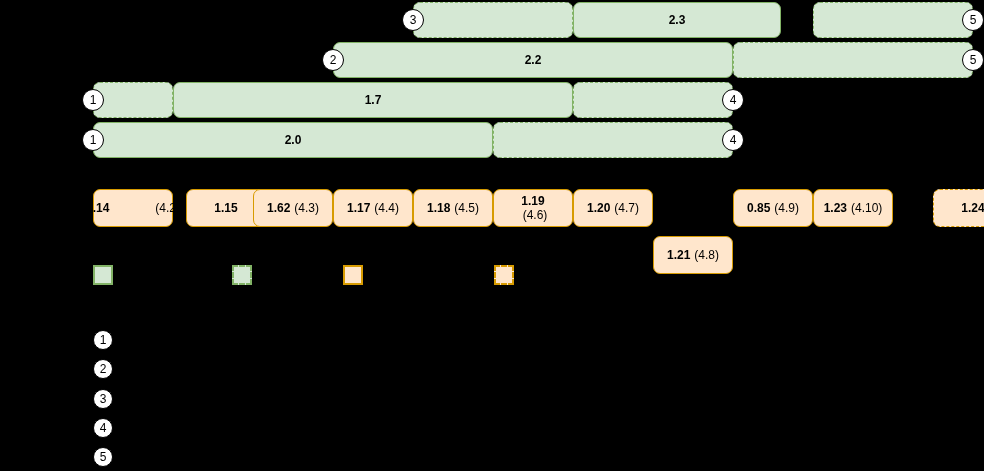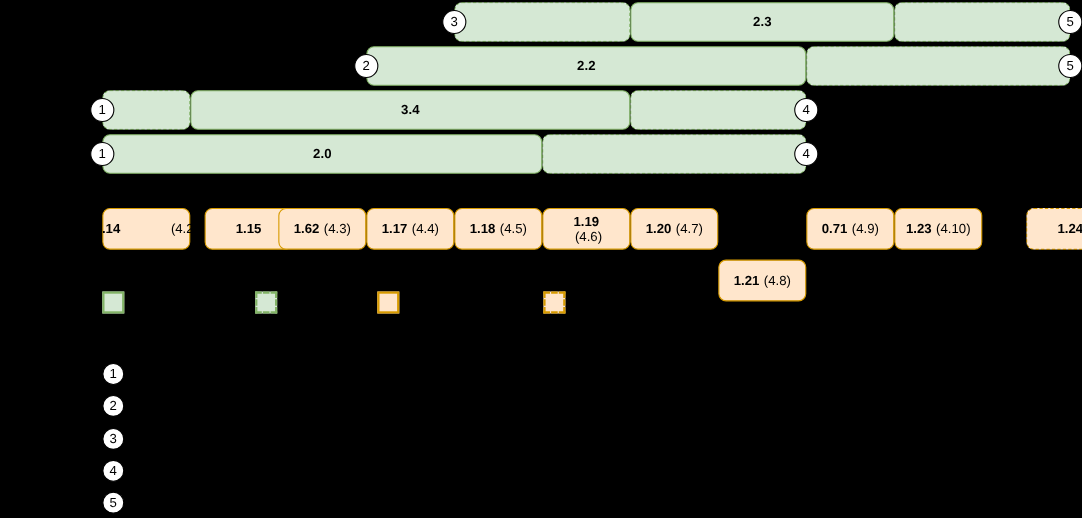--- a/index.html
+++ b/index.html
@@ -90,21 +90,21 @@
     font-size: 12px;
     color: var(--text);
   }
 </style>
 </head>
 <body>
 
 <div id="diagram-canvas" style="--bg: #000000; --green-fill: #d5e8d4; --green-border: #82b366; --orange-fill: #ffe6cc; --orange-border: #d79b00; --marker-fill: #ffffff; --marker-border: #000000; --text: #000000;">
   <div id="bars-layer">
       <div class="bar-segment dashed" style="left: 413px; top: 2px; width: 160px;"></div>
-      <div class="bar-segment" style="left: 573px; top: 2px; width: 240px;">
+      <div class="bar-segment" style="left: 573px; top: 2px; width: 208px;">
         <span class="bar-label">2.3</span>
       </div>
       <div class="bar-segment dashed" style="left: 813px; top: 2px; width: 160px;"></div>
       <div class="ref-badge" style="left: 402px; top: 9px;">
         <span>3</span>
       </div>
       <div class="ref-badge" style="left: 962px; top: 9px;">
         <span>5</span>
       </div>
       <div class="bar-segment" style="left: 333px; top: 42px; width: 400px;">
@@ -112,21 +112,21 @@
       </div>
       <div class="bar-segment dashed" style="left: 733px; top: 42px; width: 240px;"></div>
       <div class="ref-badge" style="left: 322px; top: 49px;">
         <span>2</span>
       </div>
       <div class="ref-badge" style="left: 962px; top: 49px;">
         <span>5</span>
       </div>
       <div class="bar-segment dashed" style="left: 93px; top: 82px; width: 80px;"></div>
       <div class="bar-segment" style="left: 173px; top: 82px; width: 400px;">
-        <span class="bar-label">3.4</span>
+        <span class="bar-label">1.7</span>
       </div>
       <div class="bar-segment dashed" style="left: 573px; top: 82px; width: 160px;"></div>
       <div class="ref-badge" style="left: 82px; top: 89px;">
         <span>1</span>
       </div>
       <div class="ref-badge" style="left: 722px; top: 89px;">
         <span>4</span>
       </div>
       <div class="bar-segment" style="left: 93px; top: 122px; width: 400px;">
         <span class="bar-label">2.0</span>
@@ -165,21 +165,21 @@
       </div>
       <div class="version-box" style="left: 573px; top: 189px;">
         <span class="ver-primary">1.20</span>
         <span class="ver-secondary">(4.7)</span>
       </div>
       <div class="version-box" style="left: 653px; top: 189px; margin-top: 47px;">
         <span class="ver-primary">1.21</span>
         <span class="ver-secondary">(4.8)</span>
       </div>
       <div class="version-box" style="left: 733px; top: 189px;">
-        <span class="ver-primary">0.71</span>
+        <span class="ver-primary">0.85</span>
         <span class="ver-secondary">(4.9)</span>
       </div>
       <div class="version-box" style="left: 813px; top: 189px;">
         <span class="ver-primary">1.23</span>
         <span class="ver-secondary">(4.10)</span>
       </div>
       <div class="version-box dashed" style="left: 893px; top: 189px; margin-left: 40px;">
         <span class="ver-primary">1.24</span>
       </div>
     </div>

